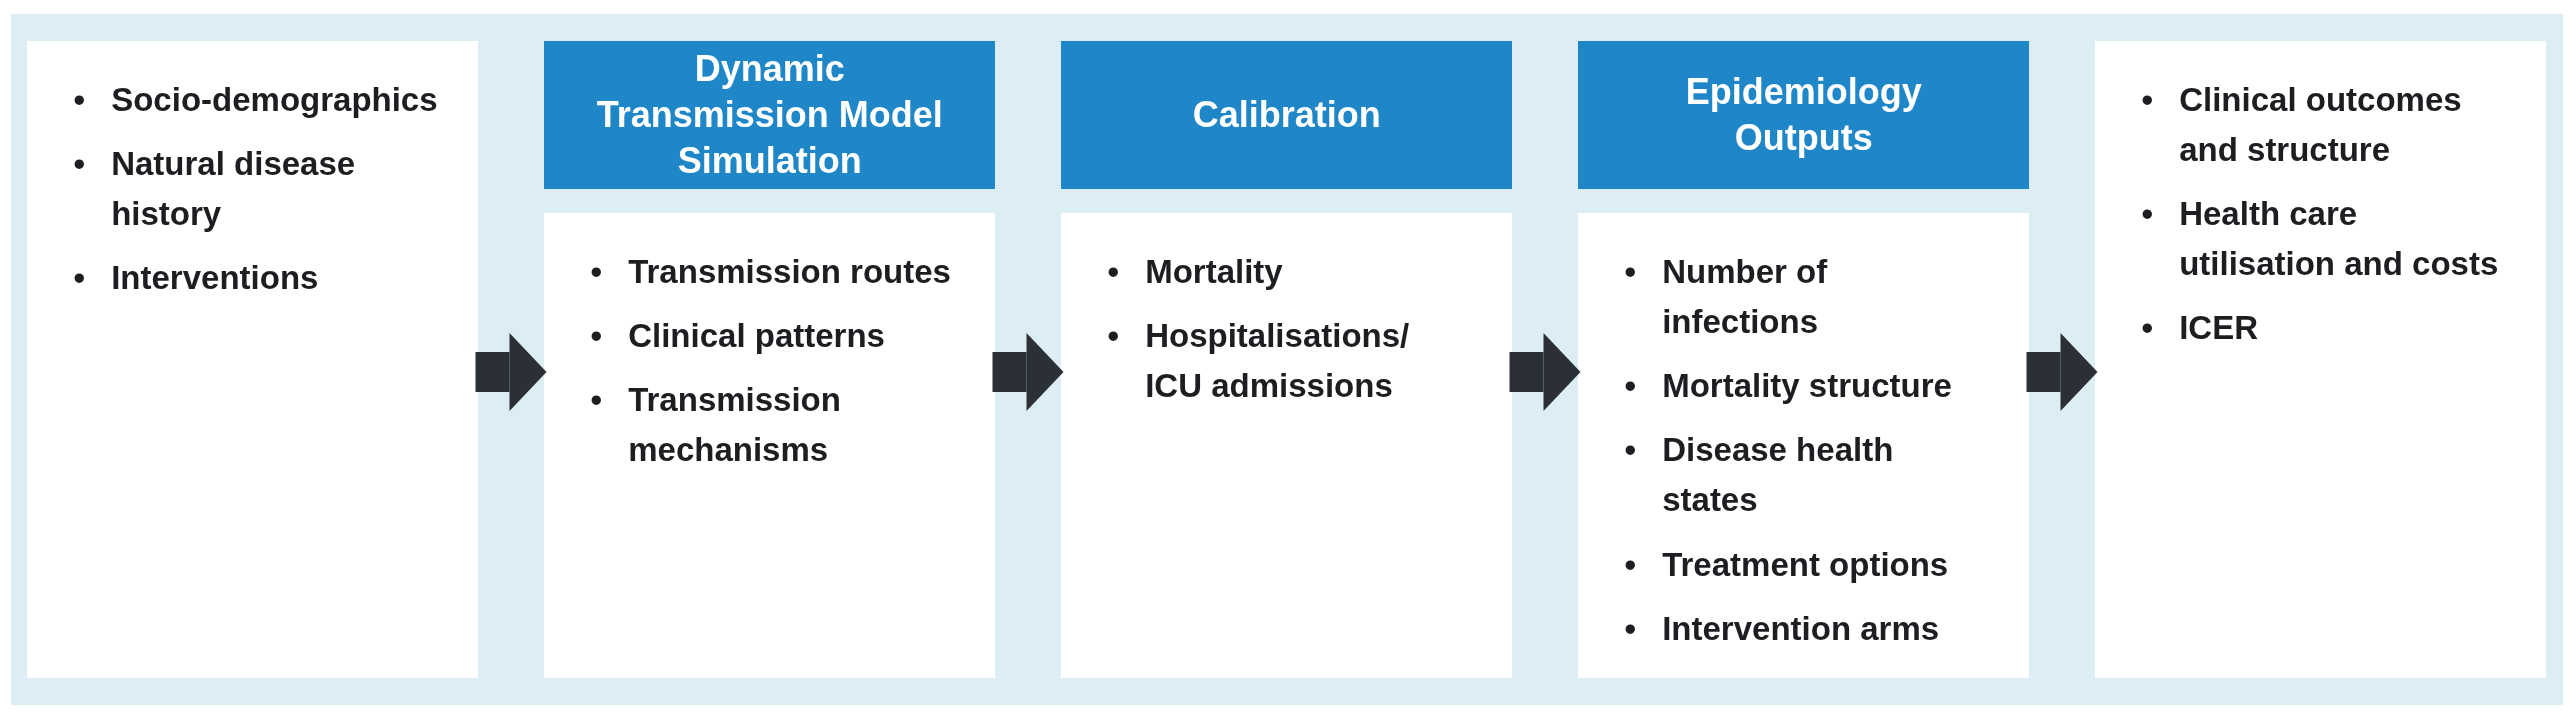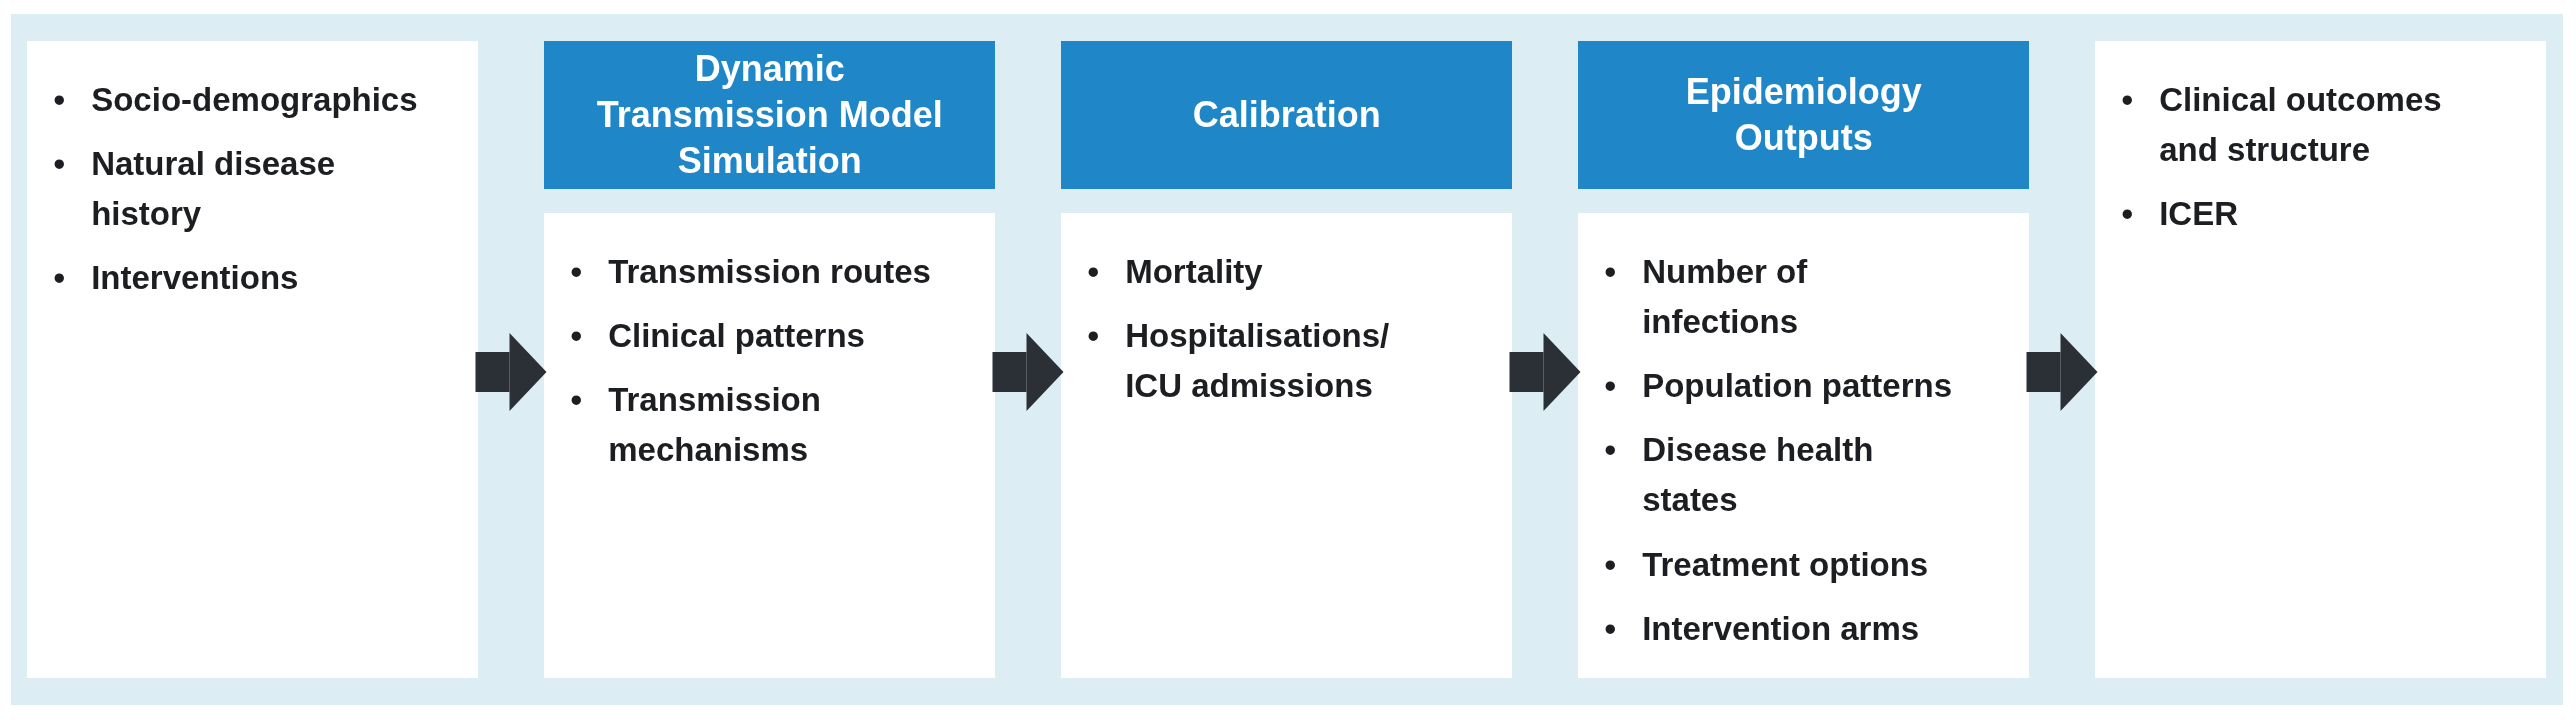--- a/index.html
+++ b/index.html
@@ -45,21 +45,21 @@
     justify-content:center;
     text-align:center;
     font-weight:bold;
     font-size:36px;
     line-height:46px;
     white-space:pre-line;
   }
   .card{
     flex:1 1 auto;
     background:var(--card_bg);
-    padding:34px 13px 0 22px;
+    padding:34px 13px 0 42px;
   }
   ul.items{
     margin:0;padding:0;list-style:none;
   }
   ul.items li{
     position:relative;
     padding-left:42px;
     margin-bottom:14.3px;
     font-size:33px;
     line-height:50px;
@@ -158,40 +158,42 @@
     </div>
   </div>
 
   <div class="col">
     <div class="hdr">Epidemiology
 Outputs</div>
     <div class="card">
       <ul class="items">
         <li>Number of
 infections</li>
-        <li>Population patterns</li>
+        <li>Mortality structure</li>
         <li>Disease health
 states</li>
         <li>Treatment options</li>
         <li>Intervention arms</li>
       </ul>
     </div>
   </div>
 
   <div class="slot">
     <div class="arrow">
       <div class="arrow-tail"></div>
       <div class="arrow-head"></div>
     </div>
   </div>
 
   <div class="col">
     <div class="card">
       <ul class="items">
         <li>Clinical outcomes
 and structure</li>
+        <li>Health care
+utilisation and costs</li>
         <li>ICER</li>
       </ul>
     </div>
   </div>
 
 </div>
 
 
 </body></html>

